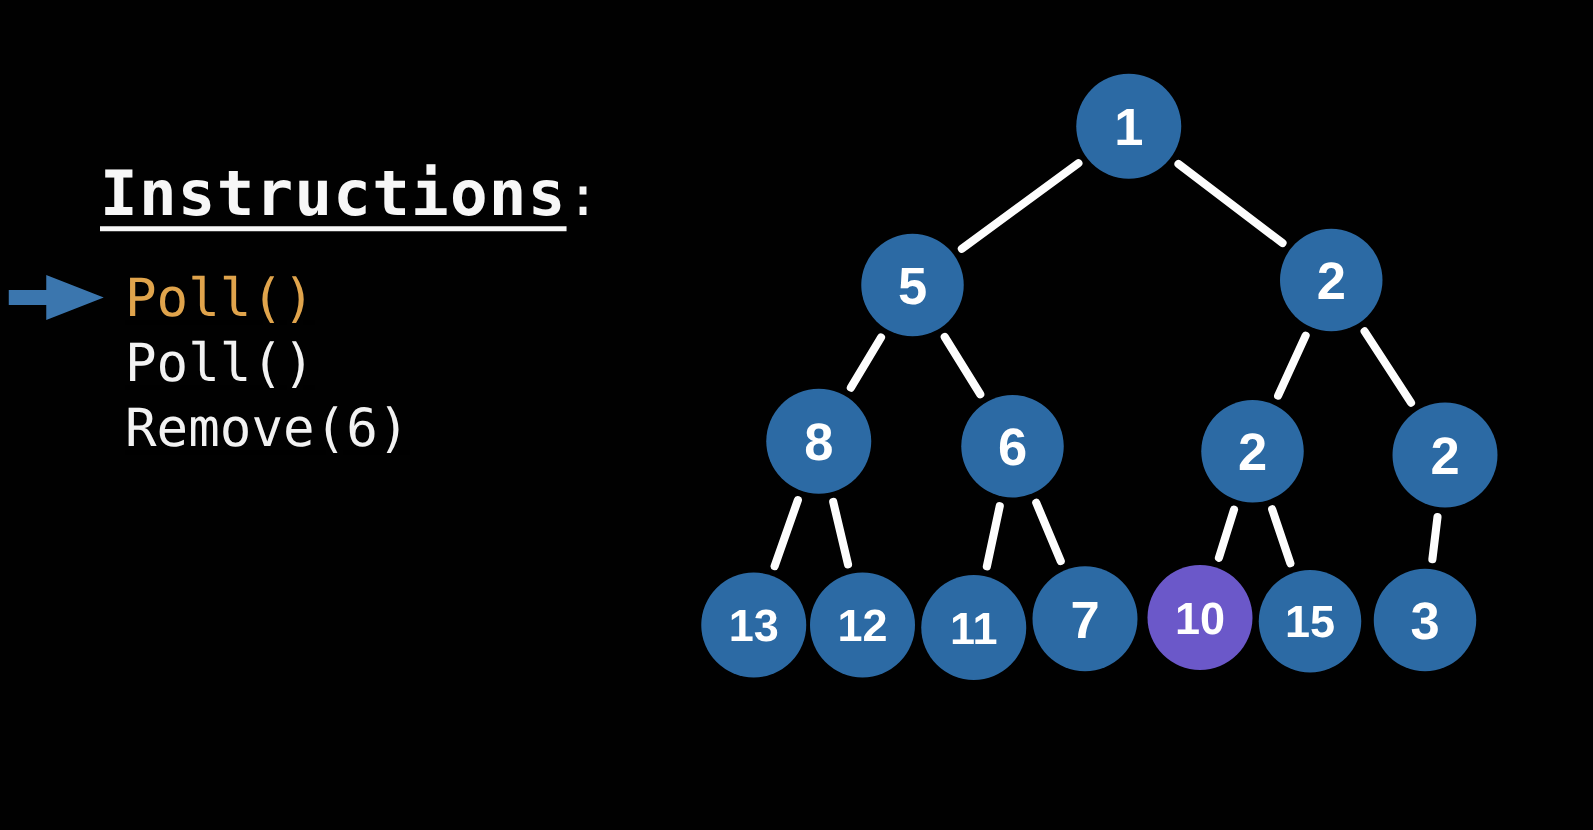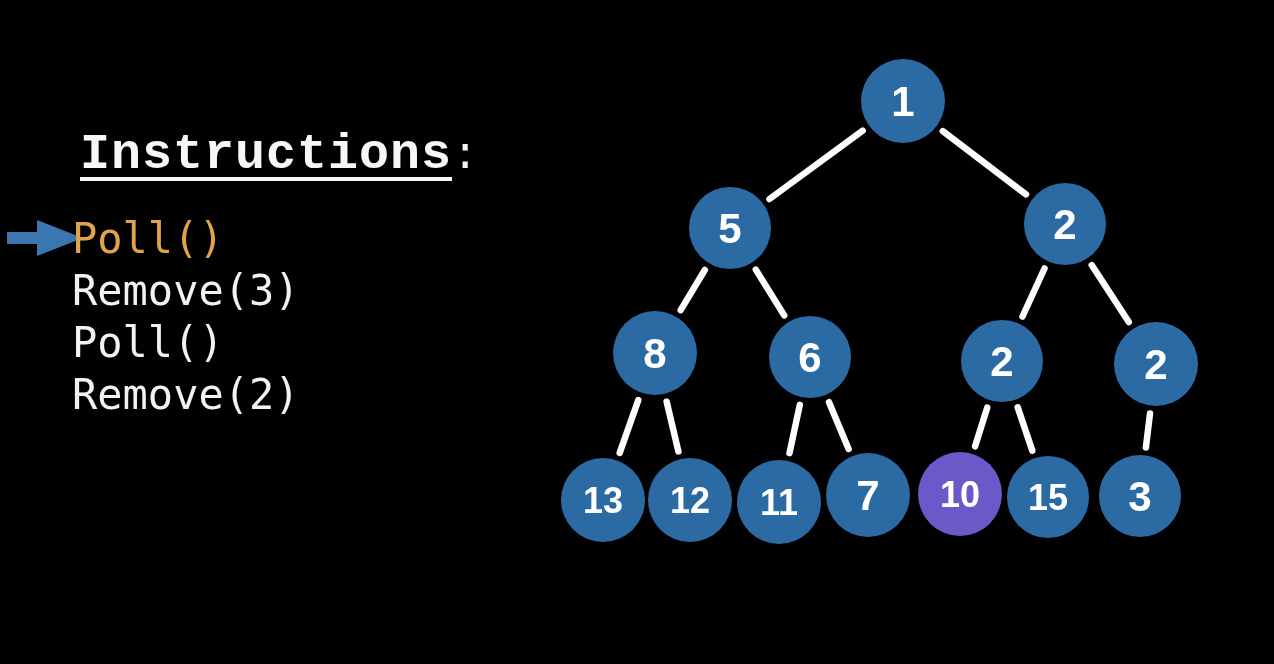--- a/index.html
+++ b/index.html
@@ -13,41 +13,40 @@
     font-family: "DejaVu Sans Mono", monospace;
   }
   .heading {
     position: absolute;
     left: 80px;
     top: 126px;
     font-size: 50px;
     color: #f7f7f7;
     white-space: nowrap;
     letter-spacing: 1px;
-    font-family: Liberation Mono, monospace;
   }
   .heading .hword {
     font-weight: 700;
     text-decoration: underline;
     text-decoration-thickness: 4px;
     text-underline-offset: 9px;
   }
   .heading .hcolon {
     font-weight: 400;
     font-size: 44px;
   }
   .arrow-icon {
     position: absolute;
     left: 6px;
     top: 216px;
     display: block;
   }
   .instr-list {
     position: absolute;
-    left: 72px;
+    left: 100px;
     top: 213px;
     text-decoration: underline;
   }
   .instr-row {
     height: 52px;
     line-height: 52px;
     font-size: 42px;
     color: var(--instr-color, #f2f2f2);
     white-space: pre;
   }
@@ -72,23 +71,22 @@
 <div id="stage" style="background: rgb(1, 1, 1); --active-color: #e0a44c; --instr-color: #f2f2f2; --node-label-color: #ffffff;">
 
   <div class="heading"><span class="hword">Instructions</span><span class="hcolon">:</span></div>
 
   <svg class="arrow-icon" width="78" height="44" viewBox="0 0 78 44">
     <polygon points="1,16 31,16 31,4 77,22 31,40 31,28 1,28" fill="#3b76ae"></polygon>
   </svg>
 
   <div class="instr-list">
       <div class="instr-row active"><span>Poll()</span></div>
-      <div class="instr-row"><span>Remove(3)</span></div>
       <div class="instr-row"><span>Poll()</span></div>
-      <div class="instr-row"><span>Remove(2)</span></div>
+      <div class="instr-row"><span>Remove(6)</span></div>
     </div>
 
   <svg class="tree-svg" width="1274" height="664" viewBox="0 0 1274 664">
       <line x1="862.7" y1="130.6" x2="769.5" y2="199.0" stroke="#fdfdfd" stroke-width="6.5" stroke-linecap="round"></line>
       <line x1="942.8" y1="131.2" x2="1026.0" y2="194.4" stroke="#fdfdfd" stroke-width="6.5" stroke-linecap="round"></line>
       <line x1="704.8" y1="270.0" x2="680.7" y2="310.1" stroke="#fdfdfd" stroke-width="6.5" stroke-linecap="round"></line>
       <line x1="755.8" y1="269.6" x2="784.2" y2="315.4" stroke="#fdfdfd" stroke-width="6.5" stroke-linecap="round"></line>
       <line x1="1044.5" y1="268.5" x2="1022.5" y2="316.5" stroke="#fdfdfd" stroke-width="6.5" stroke-linecap="round"></line>
       <line x1="1091.7" y1="265.1" x2="1128.8" y2="322.1" stroke="#fdfdfd" stroke-width="6.5" stroke-linecap="round"></line>
       <line x1="638.3" y1="400.1" x2="619.7" y2="452.9" stroke="#fdfdfd" stroke-width="6.5" stroke-linecap="round"></line>

